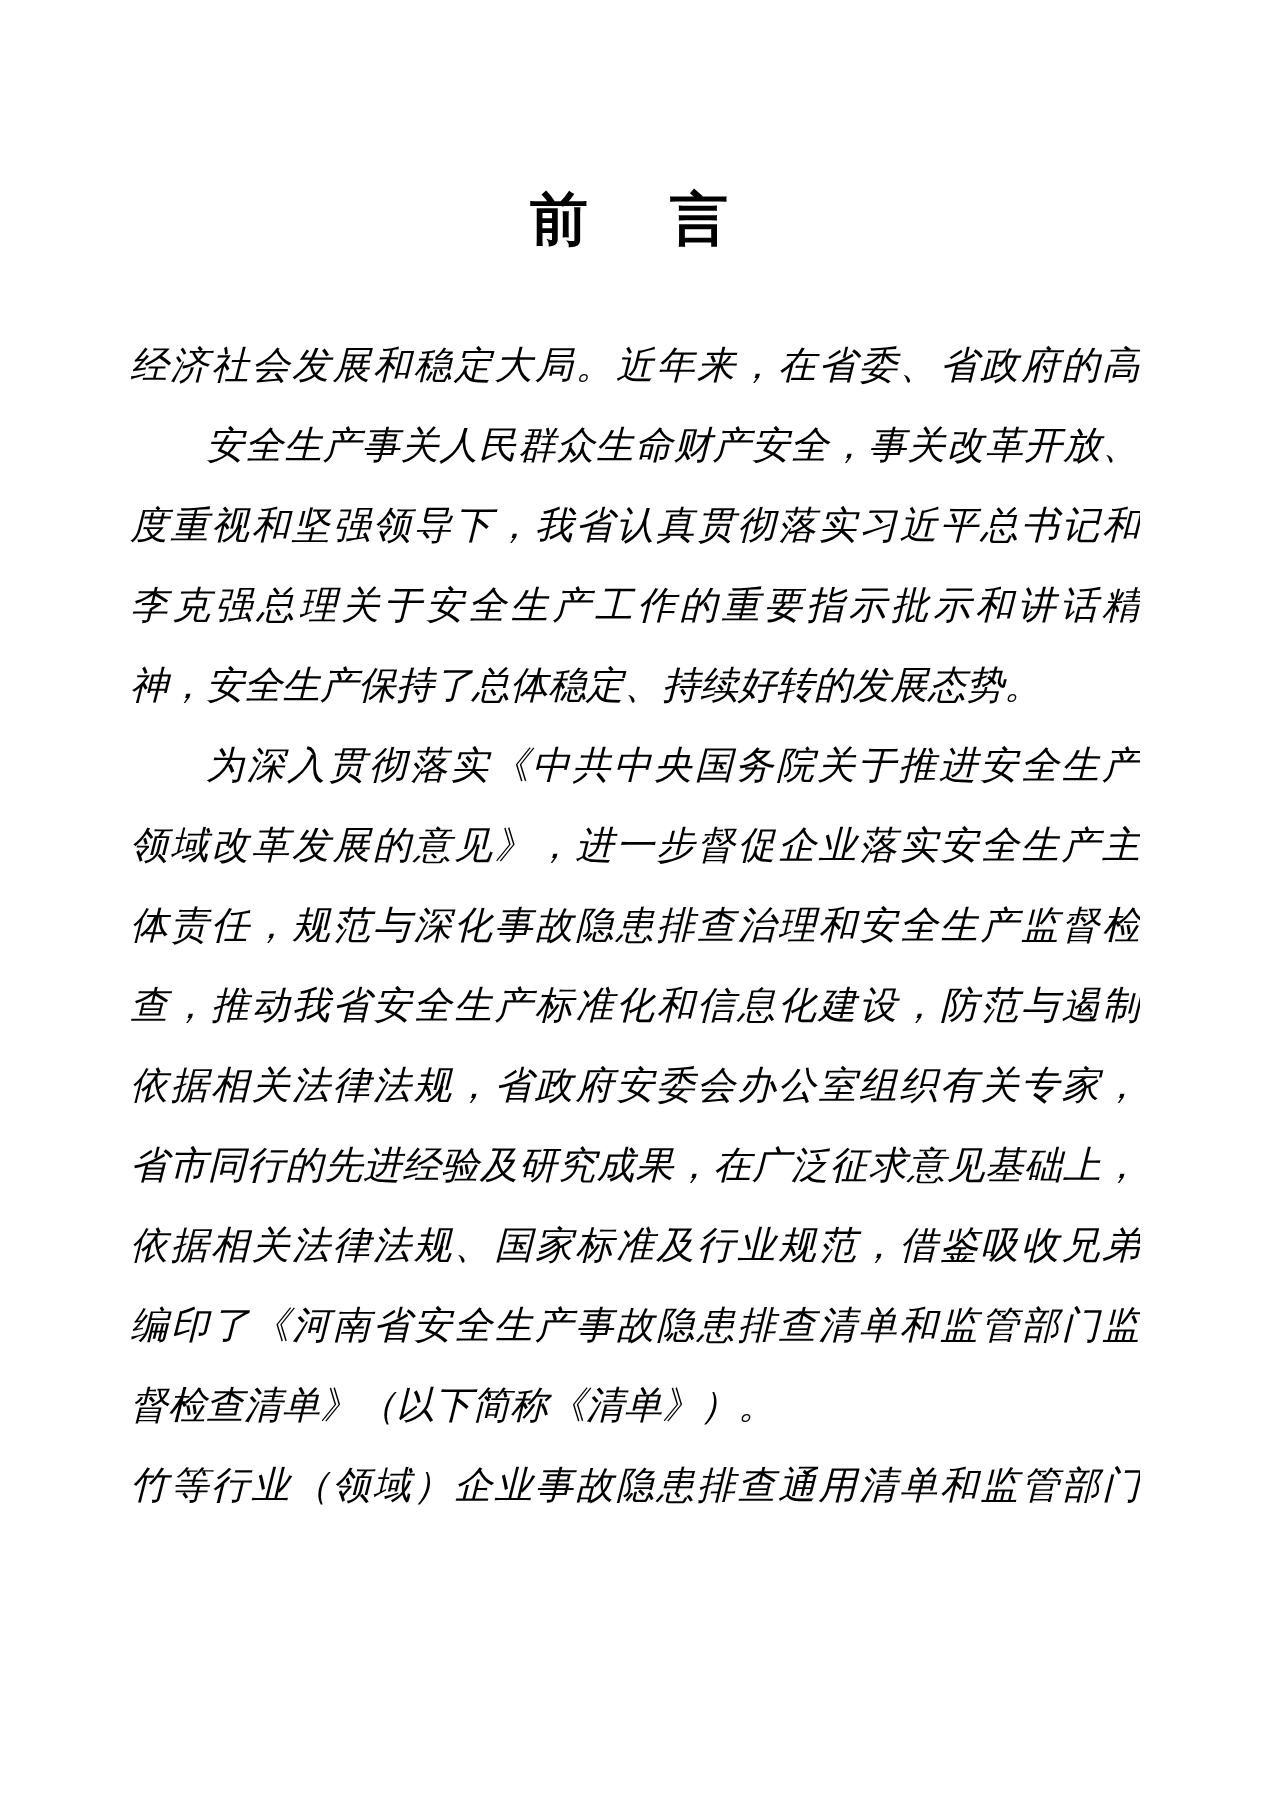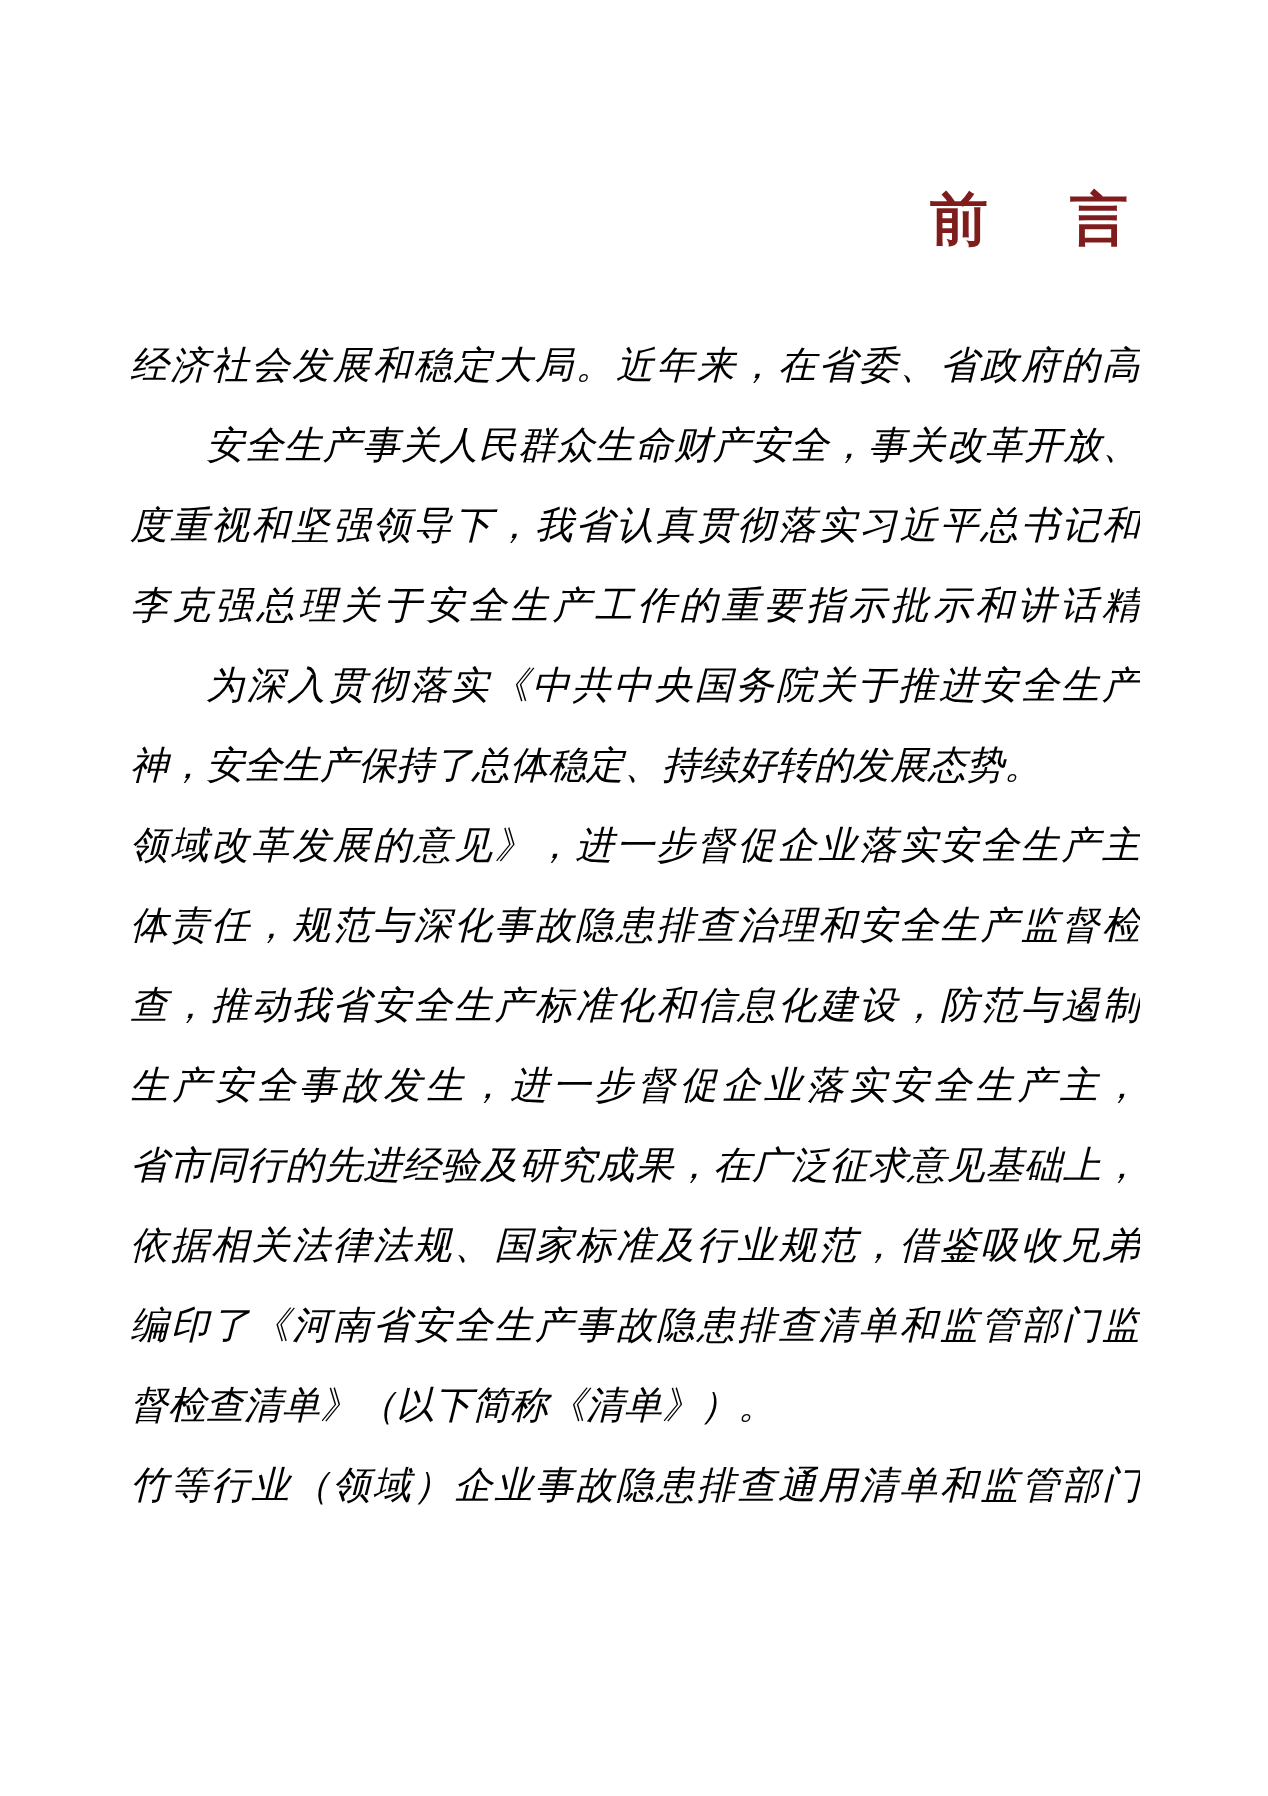--- a/index.html
+++ b/index.html
@@ -15,27 +15,27 @@
   .page {
     box-sizing: border-box;
     width: 1268px;
     height: 1796px;
     background: #ffffff;
     padding: 185px 128px 0 130px;
     overflow: hidden;
   }
   .doc-title {
     margin: 0;
-    text-align: right;
+    text-align: center;
     font-family: "Liberation Serif", "DejaVu Serif", serif;
     font-weight: bold;
     font-size: 58px;
     line-height: 70px;
     letter-spacing: 12px;
-    color: #7f1d1d;
+    color: #000000;
   }
   .doc-body {
     margin-top: 70px;
     font-family: "Liberation Serif", "DejaVu Serif", serif;
     font-style: italic;
     font-size: 38px;
     color: #000000;
   }
   .line {
     height: 80px;
@@ -54,25 +54,25 @@
 </head>
 <body>
 
 <div class="page">
   <h1 class="doc-title">前　言</h1>
   <div class="doc-body">
       <div class="line">经济社会发展和稳定大局。近年来，在省委、省政府的高</div>
       <div class="line first">安全生产事关人民群众生命财产安全，事关改革开放、</div>
       <div class="line">度重视和坚强领导下，我省认真贯彻落实习近平总书记和</div>
       <div class="line">李克强总理关于安全生产工作的重要指示批示和讲话精</div>
+      <div class="line last">神，安全生产保持了总体稳定、持续好转的发展态势。</div>
       <div class="line first">为深入贯彻落实《中共中央国务院关于推进安全生产</div>
-      <div class="line last">神，安全生产保持了总体稳定、持续好转的发展态势。</div>
       <div class="line">领域改革发展的意见》，进一步督促企业落实安全生产主</div>
       <div class="line">体责任，规范与深化事故隐患排查治理和安全生产监督检</div>
       <div class="line">查，推动我省安全生产标准化和信息化建设，防范与遏制</div>
-      <div class="line">生产安全事故发生，进一步督促企业落实安全生产主，</div>
+      <div class="line">依据相关法律法规，省政府安委会办公室组织有关专家，</div>
       <div class="line">省市同行的先进经验及研究成果，在广泛征求意见基础上，</div>
       <div class="line">依据相关法律法规、国家标准及行业规范，借鉴吸收兄弟</div>
       <div class="line">编印了《河南省安全生产事故隐患排查清单和监管部门监</div>
       <div class="line last">督检查清单》（以下简称《清单》）。</div>
       <div class="line">竹等行业（领域）企业事故隐患排查通用清单和监管部门</div>
     </div>
 </div>
 
 </body></html>

